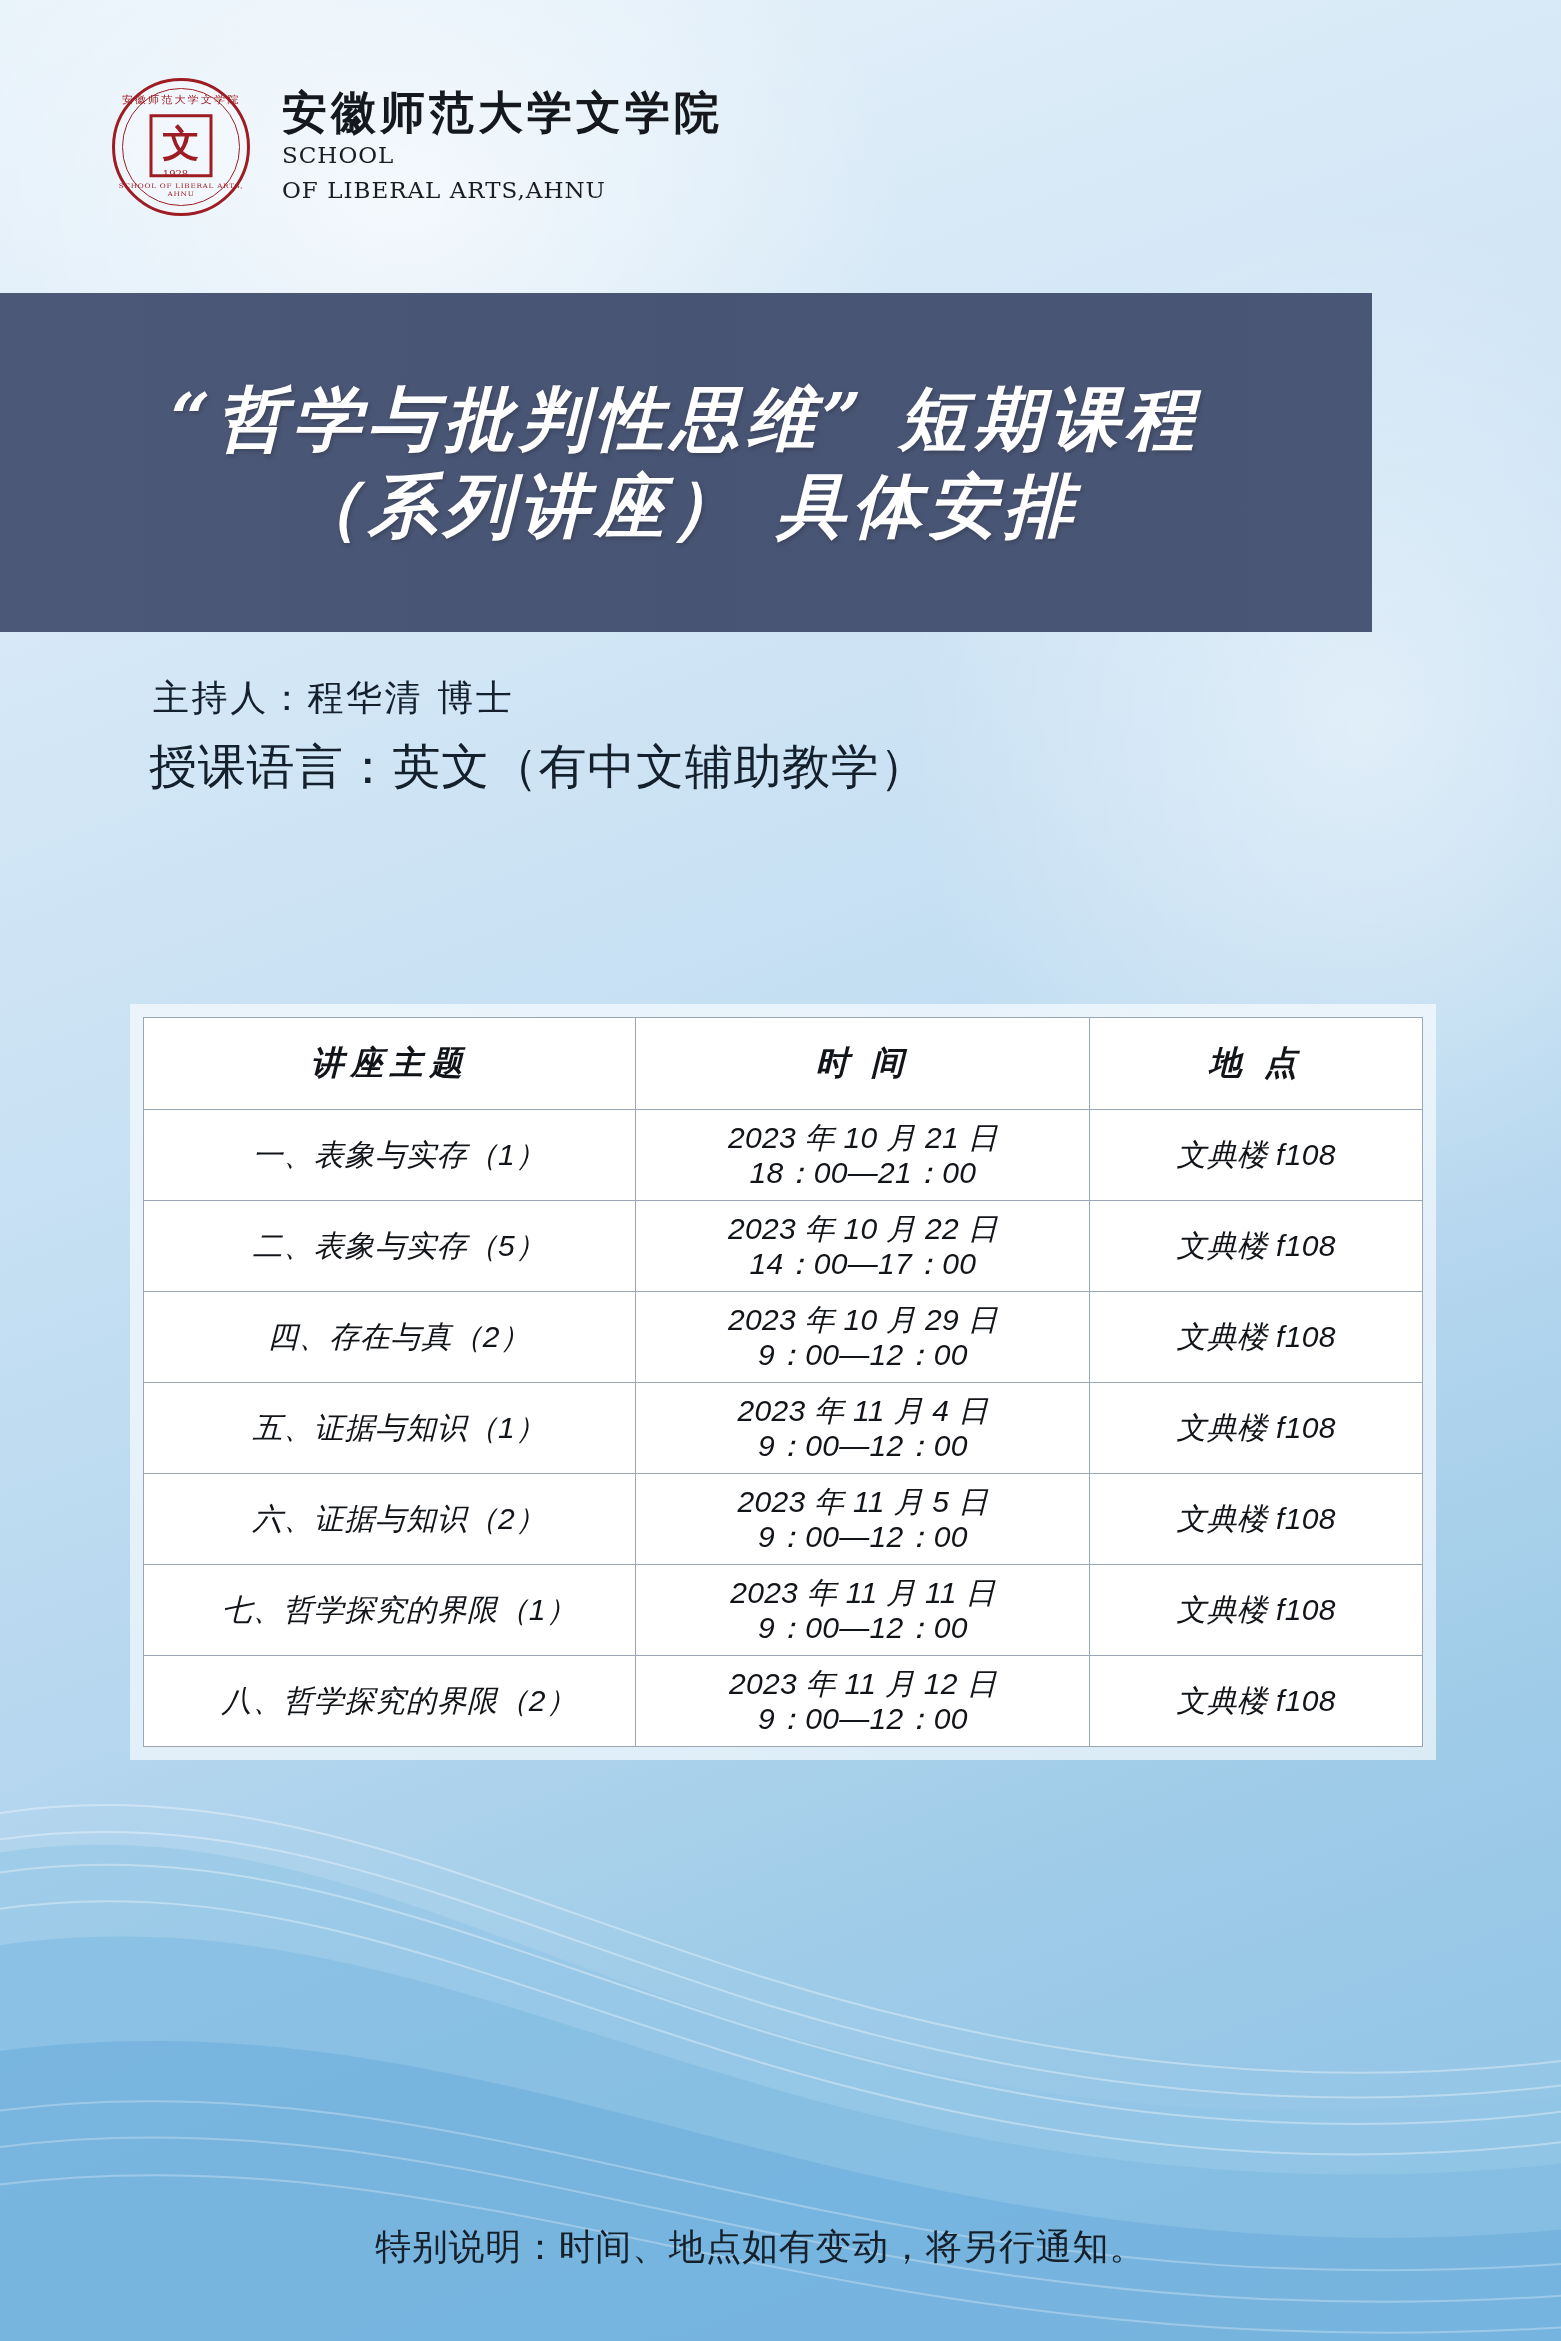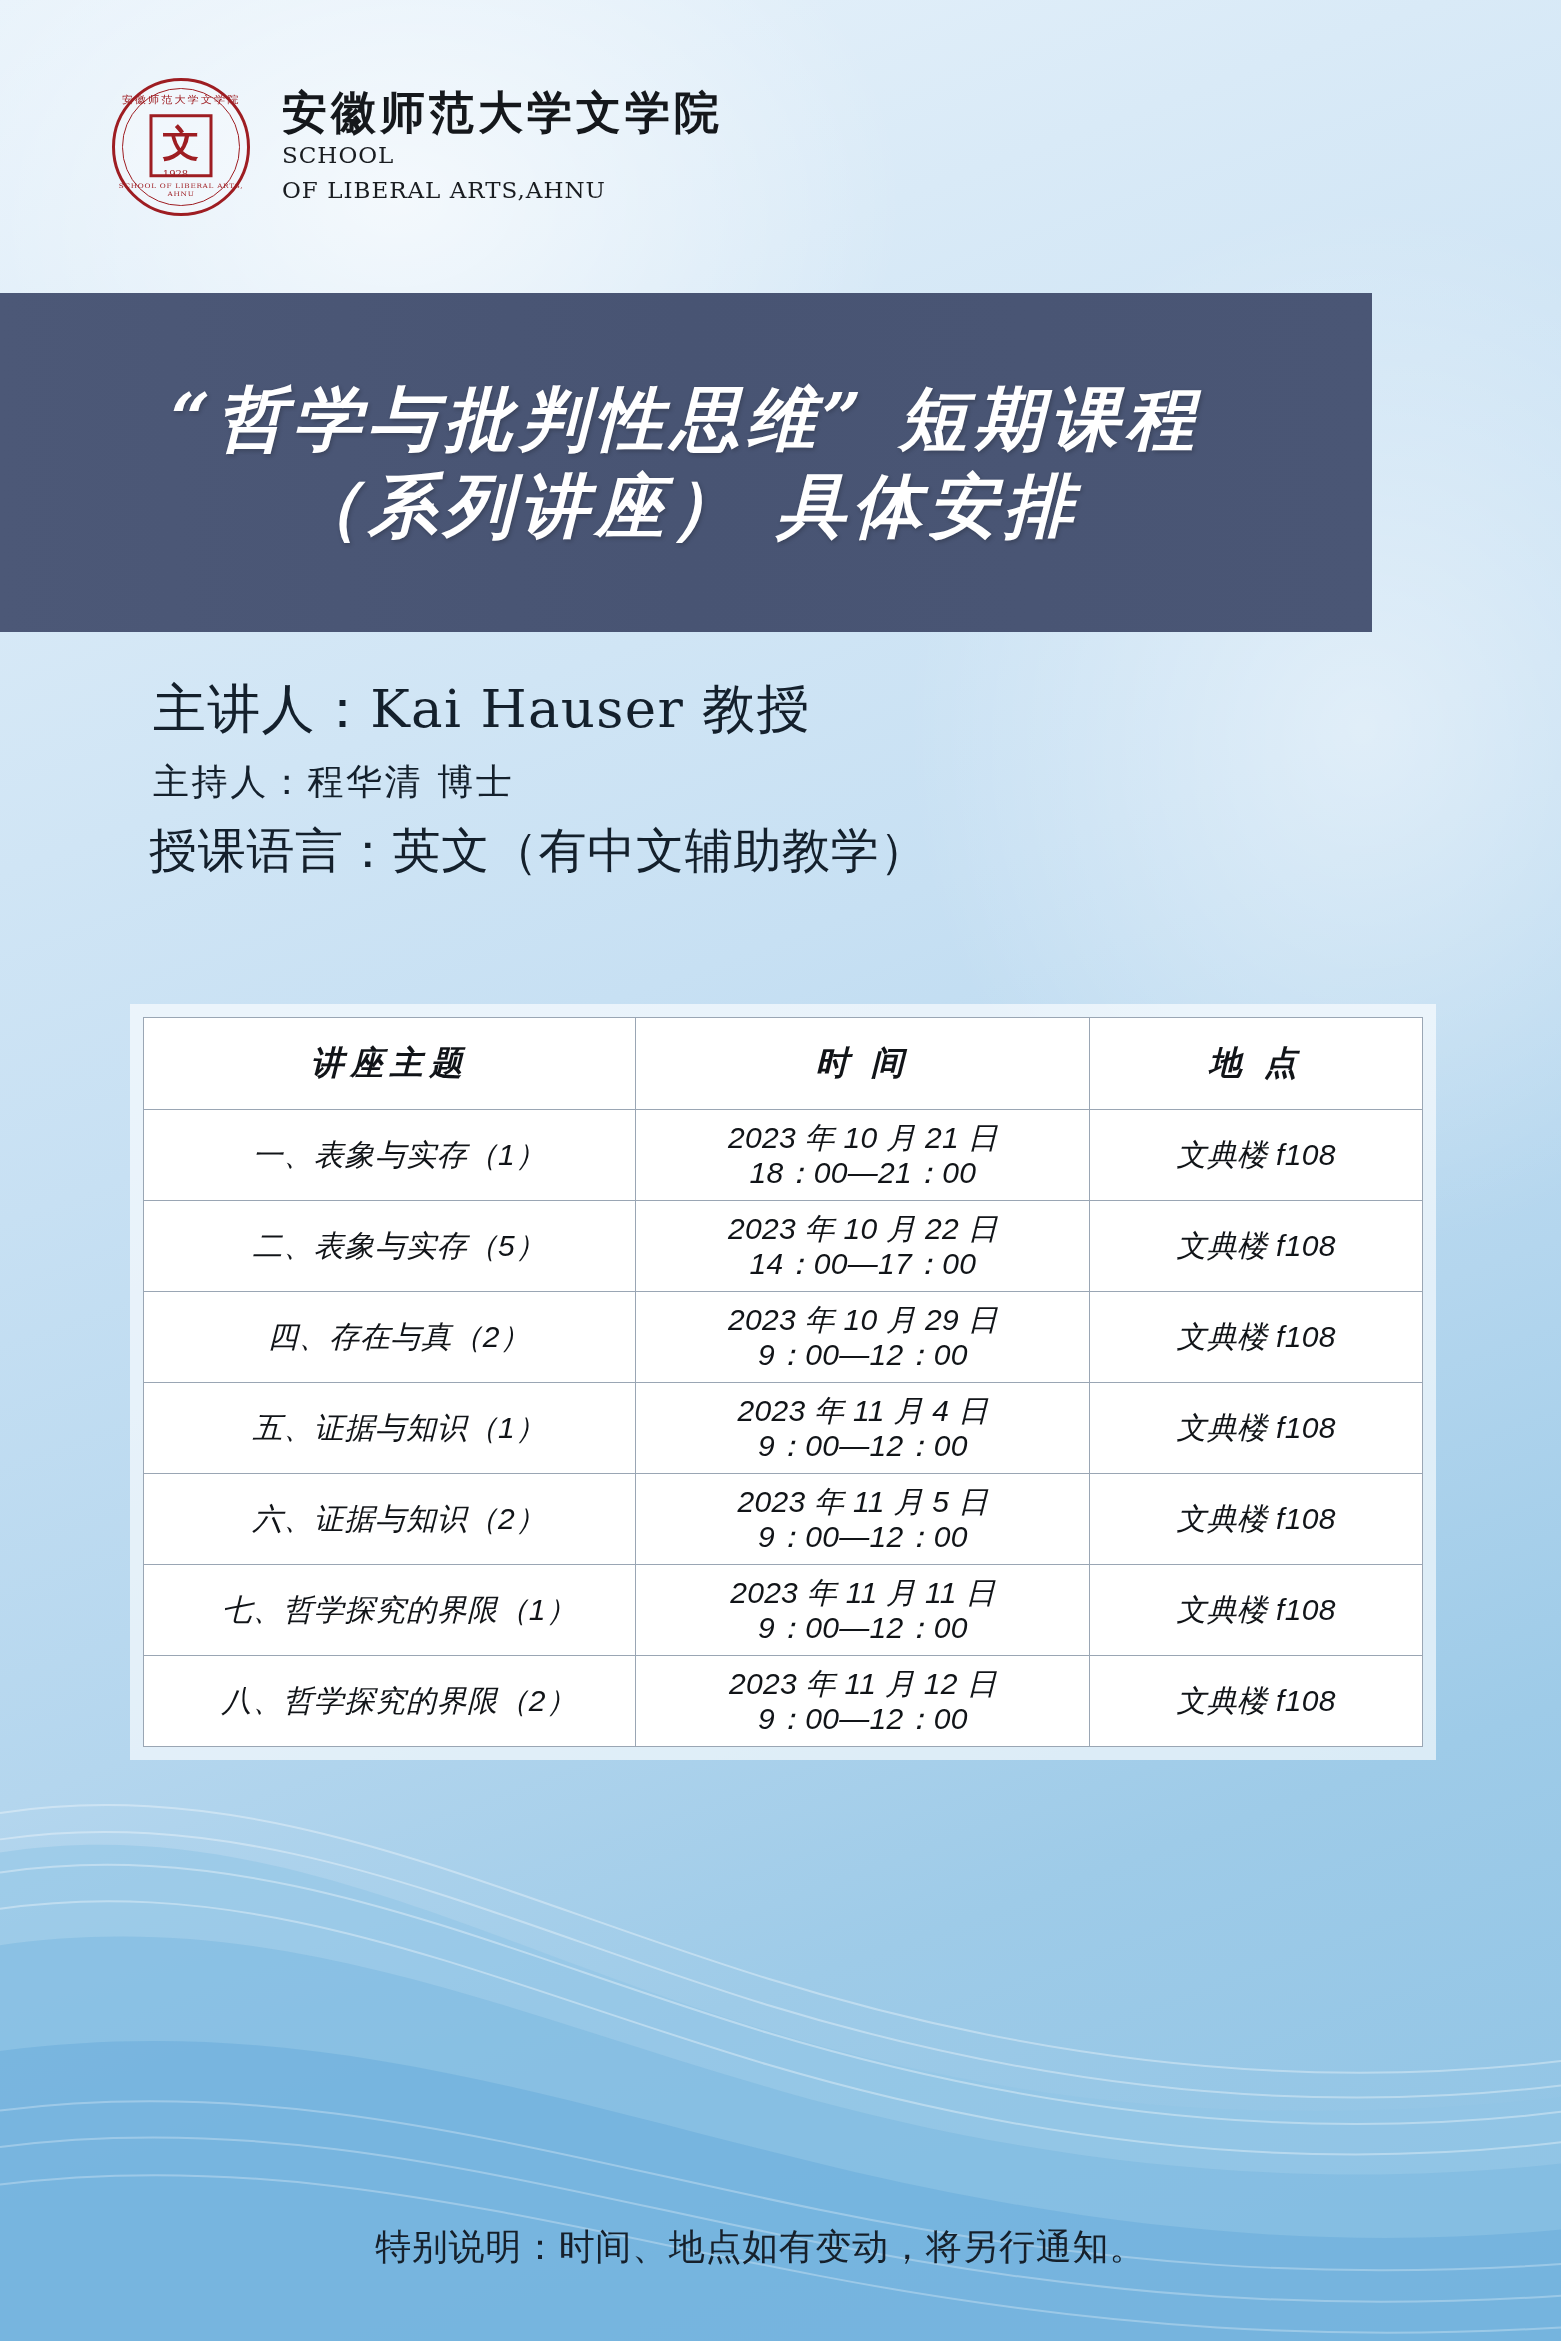--- a/index.html
+++ b/index.html
@@ -315,21 +315,20 @@
       </div>
     </div>
   </div>
 
   <div class="title-band">
     <div class="line">“哲学与批判性思维” 短期课程</div>
     <div class="line">（系列讲座） 具体安排</div>
   </div>
 
   <div class="credits">
-    <div class="credit-line l1">主讲人：Kai Hauser 教授</div>
     <div class="credit-line l2">主持人：程华清 博士</div>
     <div class="credit-line l3">授课语言：英文（有中文辅助教学）</div>
   </div>
 
   <div class="table-frame">
     <table class="schedule">
       <colgroup>
         <col class="c1">
           <col class="c2">
           <col class="c3">

